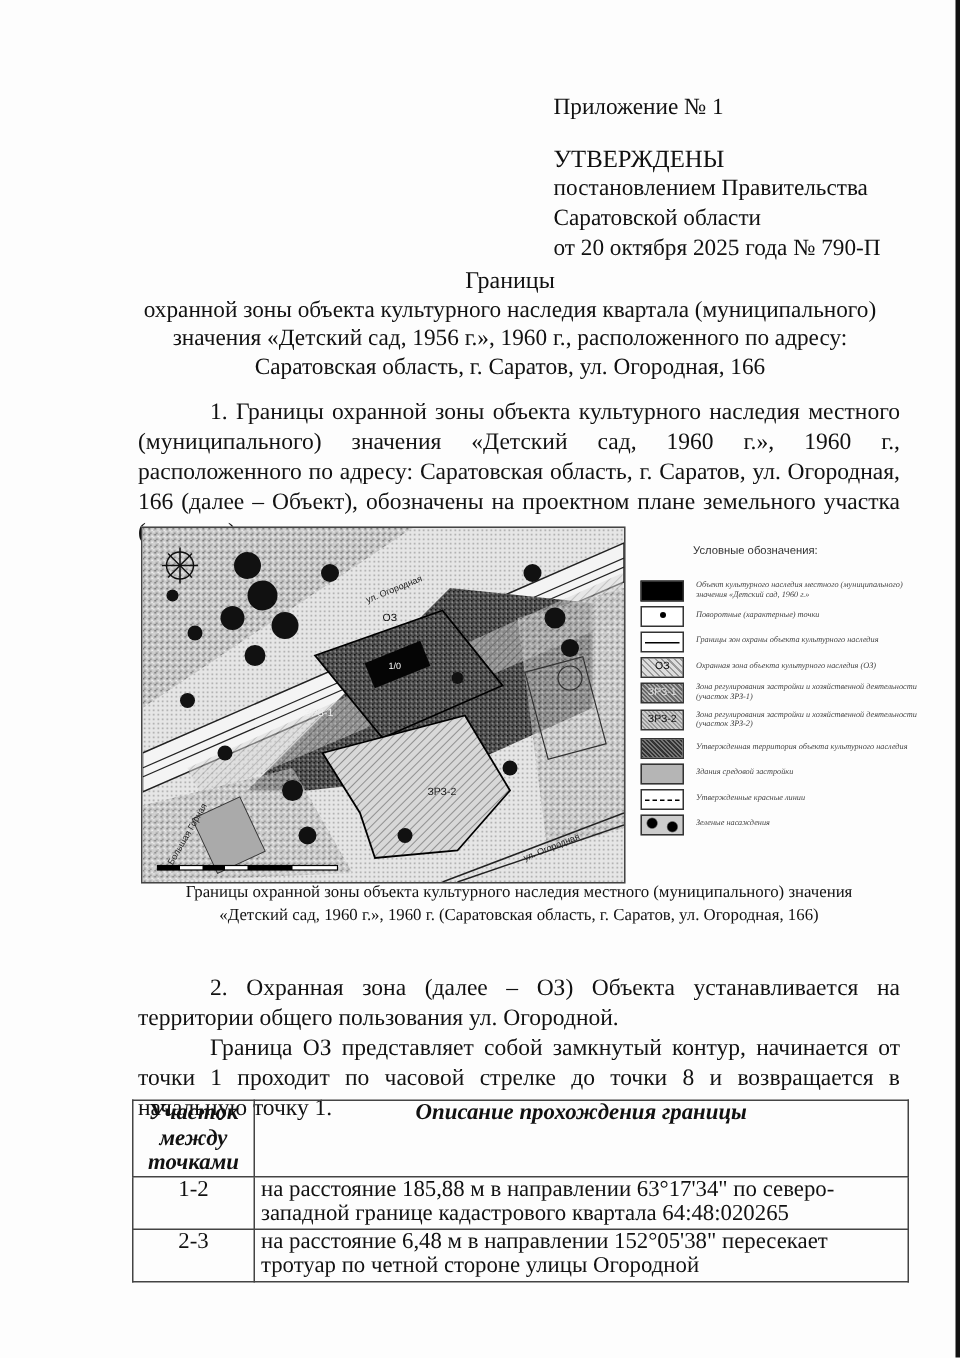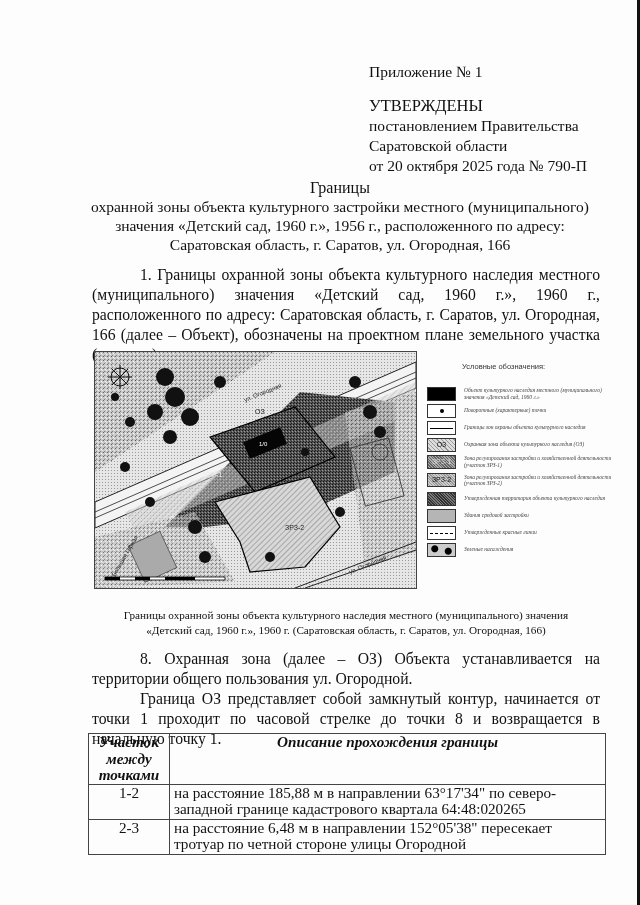--- a/index.html
+++ b/index.html
@@ -14,21 +14,21 @@
   .para { left:92px; width:508px; font-size:15.7px; line-height:20px; text-align:justify; }
   .para p { margin:0; text-indent:48px; }
   .p1 { top:265px; }
   .p2 { top:649px; }
   .map { left:94px; top:351px; width:321px; height:236px; border:1px solid #444; overflow:hidden; background:#ddd; }
   .legend { left:422px; top:362px; width:190px; }
   .legend .lt { font-size:7.5px; font-family:"Liberation Sans",sans-serif; margin-left:40px; margin-bottom:14px; color:#333; }
   .lg-row { display:flex; align-items:center; height:17px; margin-bottom:0px; }
   .sw { width:27px; height:12px; border:1px solid #333; margin-left:5px; margin-right:8px; flex:none; position:relative; font-size:7px; font-family:"Liberation Sans",sans-serif; text-align:center; line-height:12px; color:#111;}
   .lg-label { font-size:5.5px; font-style:italic; color:#444; line-height:6.5px; font-family:"Liberation Serif",serif; }
-  .caption { left:92px; top:608px; width:508px; text-align:center; font-size:11.2px; line-height:15px; }
+  .caption { left:92px; top:588px; width:508px; text-align:center; font-size:11.2px; line-height:15px; }
   table.bt { position:absolute; left:88px; top:733px; width:518px; border-collapse:collapse; font-size:15.2px; line-height:16.5px; }
   table.bt td, table.bt th { border:1px solid #444; padding:0 4px; vertical-align:top; }
   table.bt th { font-weight:bold; text-align:center;font-style:italic; }
   table.bt th.c1 { width:72px; }
   table.bt td.c1 { text-align:center; }
   table.bt tr.r td { padding-top:0px; padding-bottom:1px; }
 </style>
 </head>
 <body>
 
@@ -38,22 +38,22 @@
   <div>Приложение № 1</div>
   <div class="gap"></div>
   <div style="font-size:16.5px;">УТВЕРЖДЕНЫ</div>
   <div>постановлением Правительства</div>
   <div>Саратовской области</div>
   <div>от 20 октября 2025 года № 790-П</div>
 </div>
 
 <div class="abs title">
   <div class="t1">Границы</div>
-  <div>охранной зоны объекта культурного застройки местного (муниципального)</div>
-  <div>значения «Детский сад, 1960 г.», 1956 г., расположенного по адресу:</div>
+  <div>охранной зоны объекта культурного наследия квартала (муниципального)</div>
+  <div>значения «Детский сад, 1956 г.», 1960 г., расположенного по адресу:</div>
   <div>Саратовская область, г. Саратов, ул. Огородная, 166</div>
 </div>
 
 <div class="abs para p1">
   <p>1. Границы охранной зоны объекта культурного наследия местного (муниципального) значения «Детский сад, 1960 г.», 1960 г., расположенного по адресу: Саратовская область, г. Саратов, ул. Огородная, 166 (далее – Объект), обозначены на проектном плане земельного участка (рисунок).</p>
 </div>
 
 <div class="abs map">
   <svg width="321" height="236" viewBox="0 0 321 236" xmlns="http://www.w3.org/2000/svg">
     <defs>
@@ -198,21 +198,21 @@
     <div class="lg-label">Зеленые насаждения</div>
   </div>
 </div>
 
 <div class="abs caption">
   <div>Границы охранной зоны объекта культурного наследия местного (муниципального) значения</div>
   <div>«Детский сад, 1960 г.», 1960 г. (Саратовская область, г. Саратов, ул. Огородная, 166)</div>
 </div>
 
 <div class="abs para p2">
-  <p>8. Охранная зона (далее – ОЗ) Объекта устанавливается на территории общего пользования ул. Огородной.</p>
+  <p>2. Охранная зона (далее – ОЗ) Объекта устанавливается на территории общего пользования ул. Огородной.</p>
   <p>Граница ОЗ представляет собой замкнутый контур, начинается от точки 1 проходит по часовой стрелке до точки 8 и возвращается в начальную точку 1.</p>
 </div>
 
 <table class="bt">
   <tbody>
       <tr>
     <th class="c1">Участок<br>между<br>точками</th>
     <th>Описание прохождения границы</th>
   </tr>
   <tr class="r">

